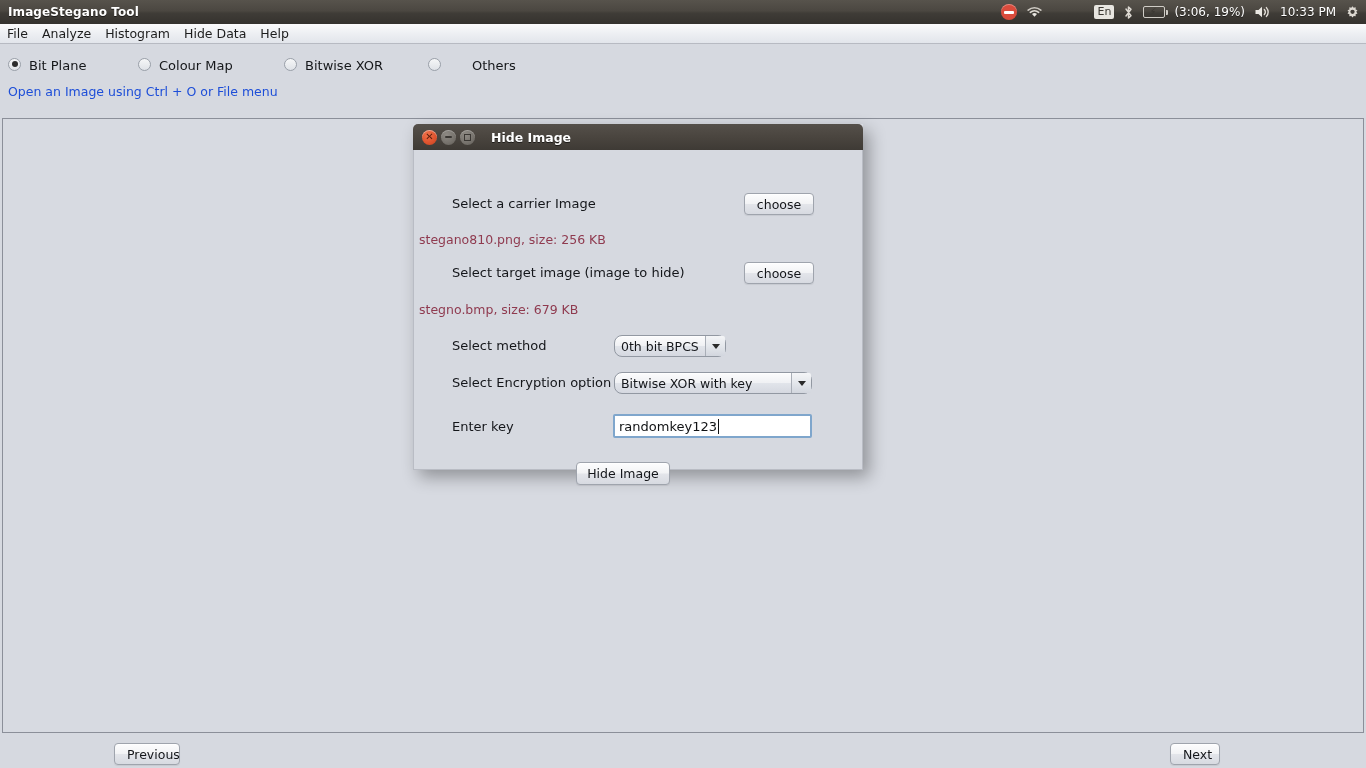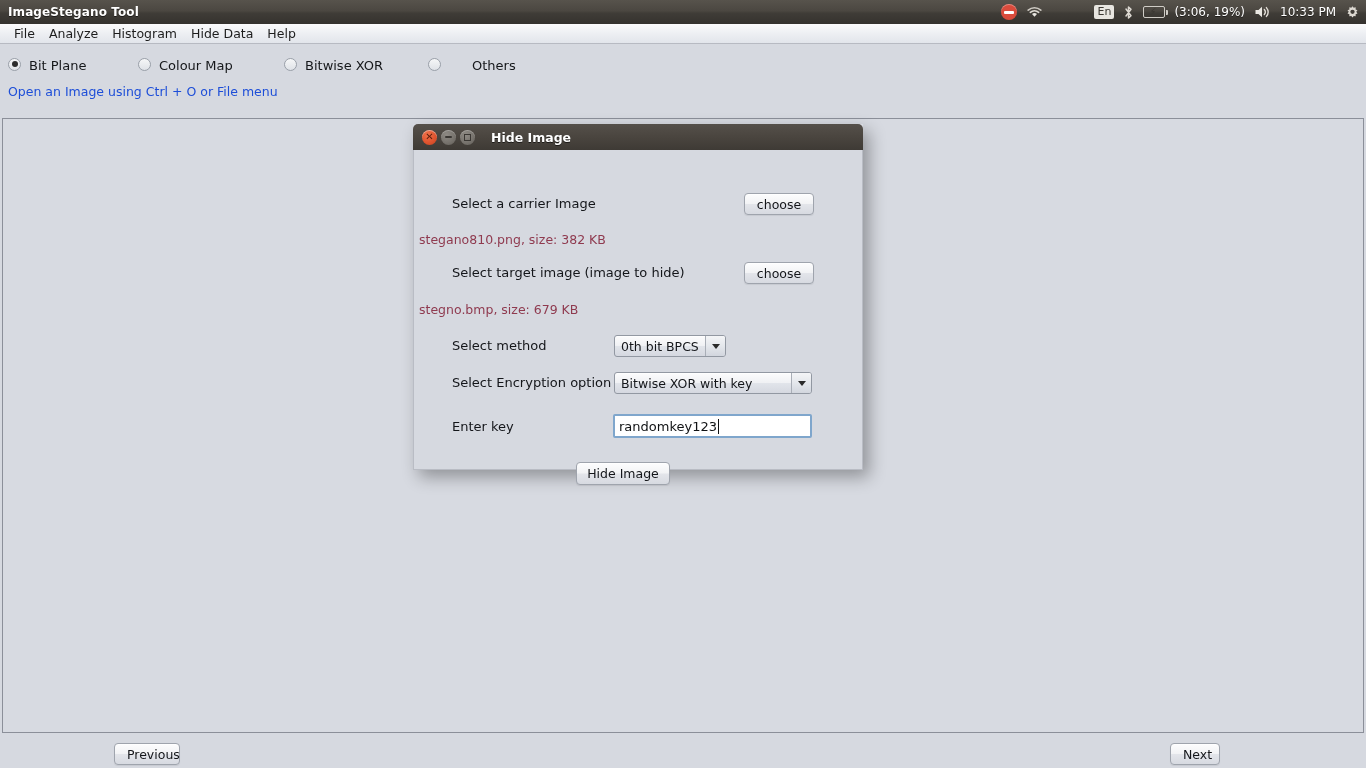--- a/index.html
+++ b/index.html
@@ -83,21 +83,20 @@
   
   .menubar {
     position: absolute;
     left: 0; top: 24px;
     width: 1366px; height: 20px;
     background: linear-gradient(to bottom, #fbfbfc 0%, #eceef2 55%, #e2e5eb 100%);
     border-bottom: 1px solid #b7bac2;
     display: flex;
     align-items: flex-start;
     box-sizing: border-box;
-    padding-left: 7px;
   }
   .menu-item {
     font-size: 12.5px;
     color: #1d1d1d;
     padding: 0 7px;
     line-height: 19px;
     cursor: default;
   }
 
   
@@ -229,21 +228,21 @@
     line-height: 15px;
     padding: 2px 0;
   }
 
   
   .dropdown {
     position: absolute;
     height: 22px;
     background: linear-gradient(to bottom, #fcfcfd 0%, #f0f1f4 48%, #e1e4ea 52%, #d5d8e0 100%);
     border: 1px solid #9298a2;
-    border-radius: 3px;
+    border-radius: 8px;
     box-sizing: border-box;
     display: flex;
     align-items: center;
     cursor: default;
     box-shadow: 0 1px 0 rgba(255,255,255,.7) inset;
   }
   .dropdown .dd-text {
     font-size: 12.5px;
     color: #14161a;
     padding-left: 6px;
@@ -405,21 +404,21 @@
     <span class="wbtn wbtn-max">
         <span class="gl"></span>
       </span>
     <span class="dlg-title">Hide Image</span>
   </div>
 
   <div class="dlg-body">
 
     <span class="lbl" style="left:6px; top:46px;">Select a carrier Image</span>
     <button class="btn btn-choose" style="left:330px; top:43px;">choose</button>
-    <span class="file-info" style="left:5px; top:82px;">stegano810.png, size: 382 KB</span>
+    <span class="file-info" style="left:5px; top:82px;">stegano810.png, size: 256 KB</span>
 
     <span class="lbl" style="left:6px; top:115px;">Select target image (image to hide)</span>
     <button class="btn btn-choose" style="left:330px; top:112px;">choose</button>
     <span class="file-info" style="left:5px; top:152px;">stegno.bmp, size: 679 KB</span>
 
     <span class="lbl" style="left:6px; top:188px;">Select method</span>
     <div class="dropdown" style="left:200px; top:185px; width:112px;">
       <span class="dd-text">0th bit BPCS</span>
       <span class="dd-arrow">
           <span class="tri"></span>

